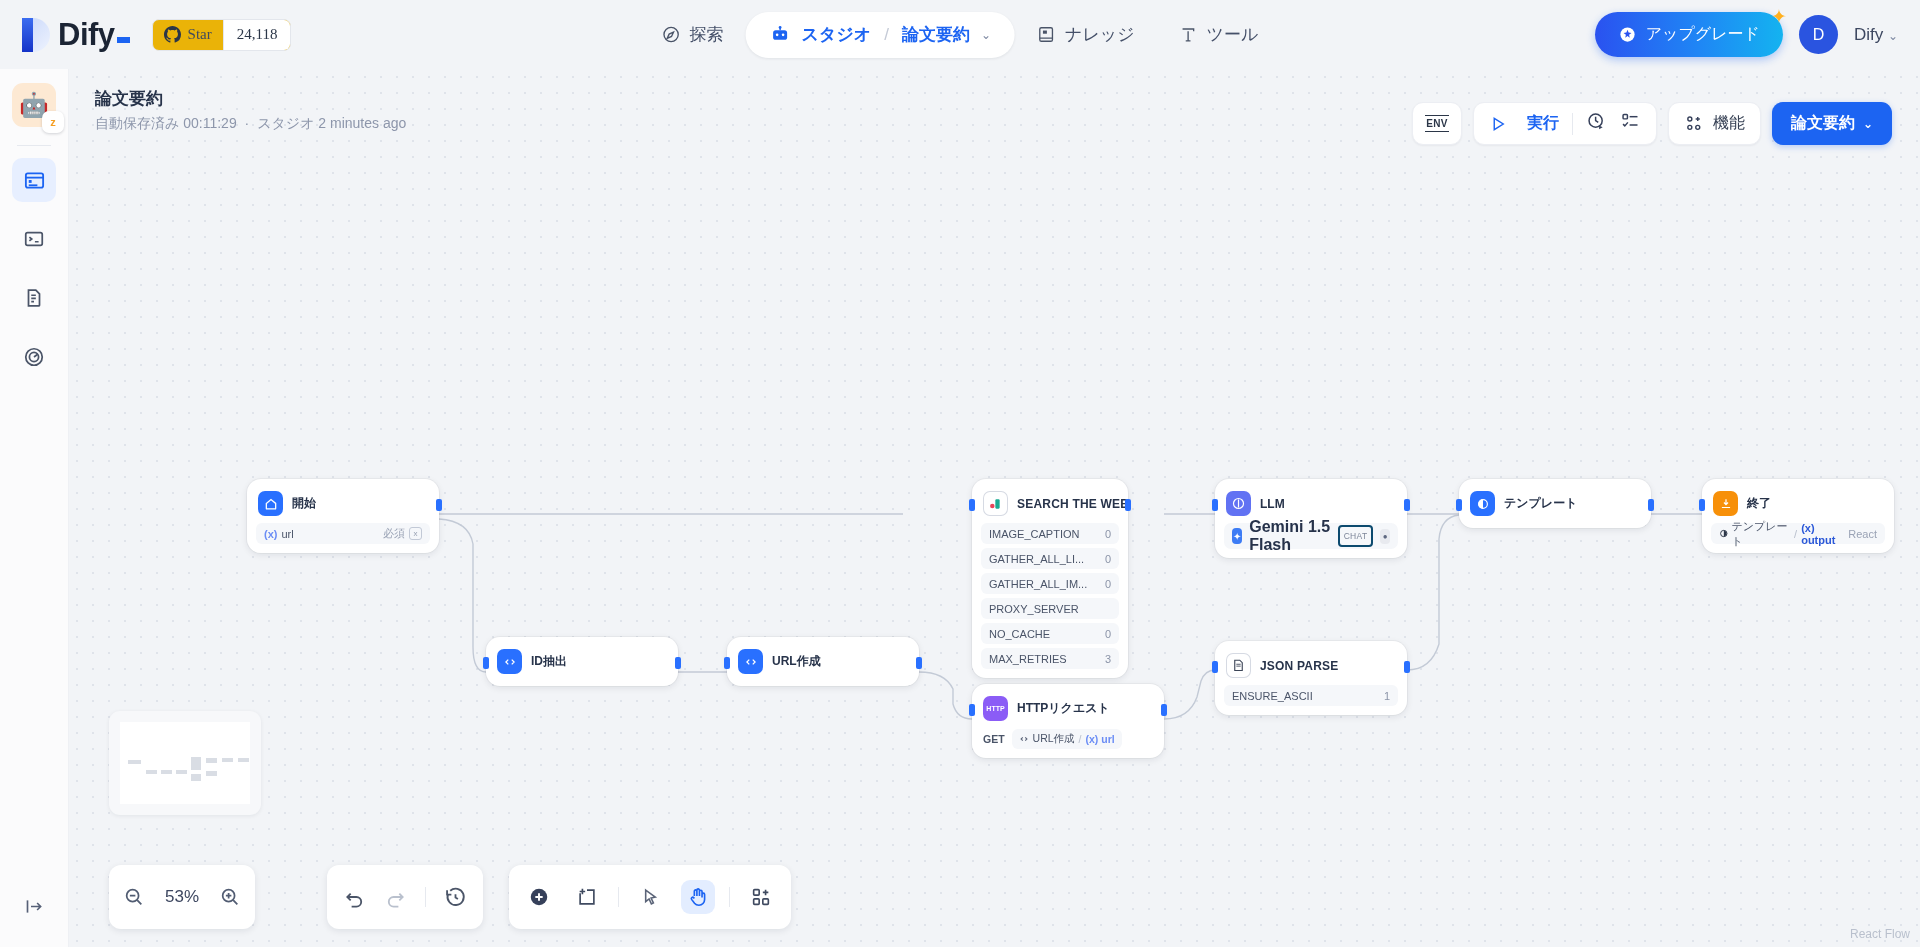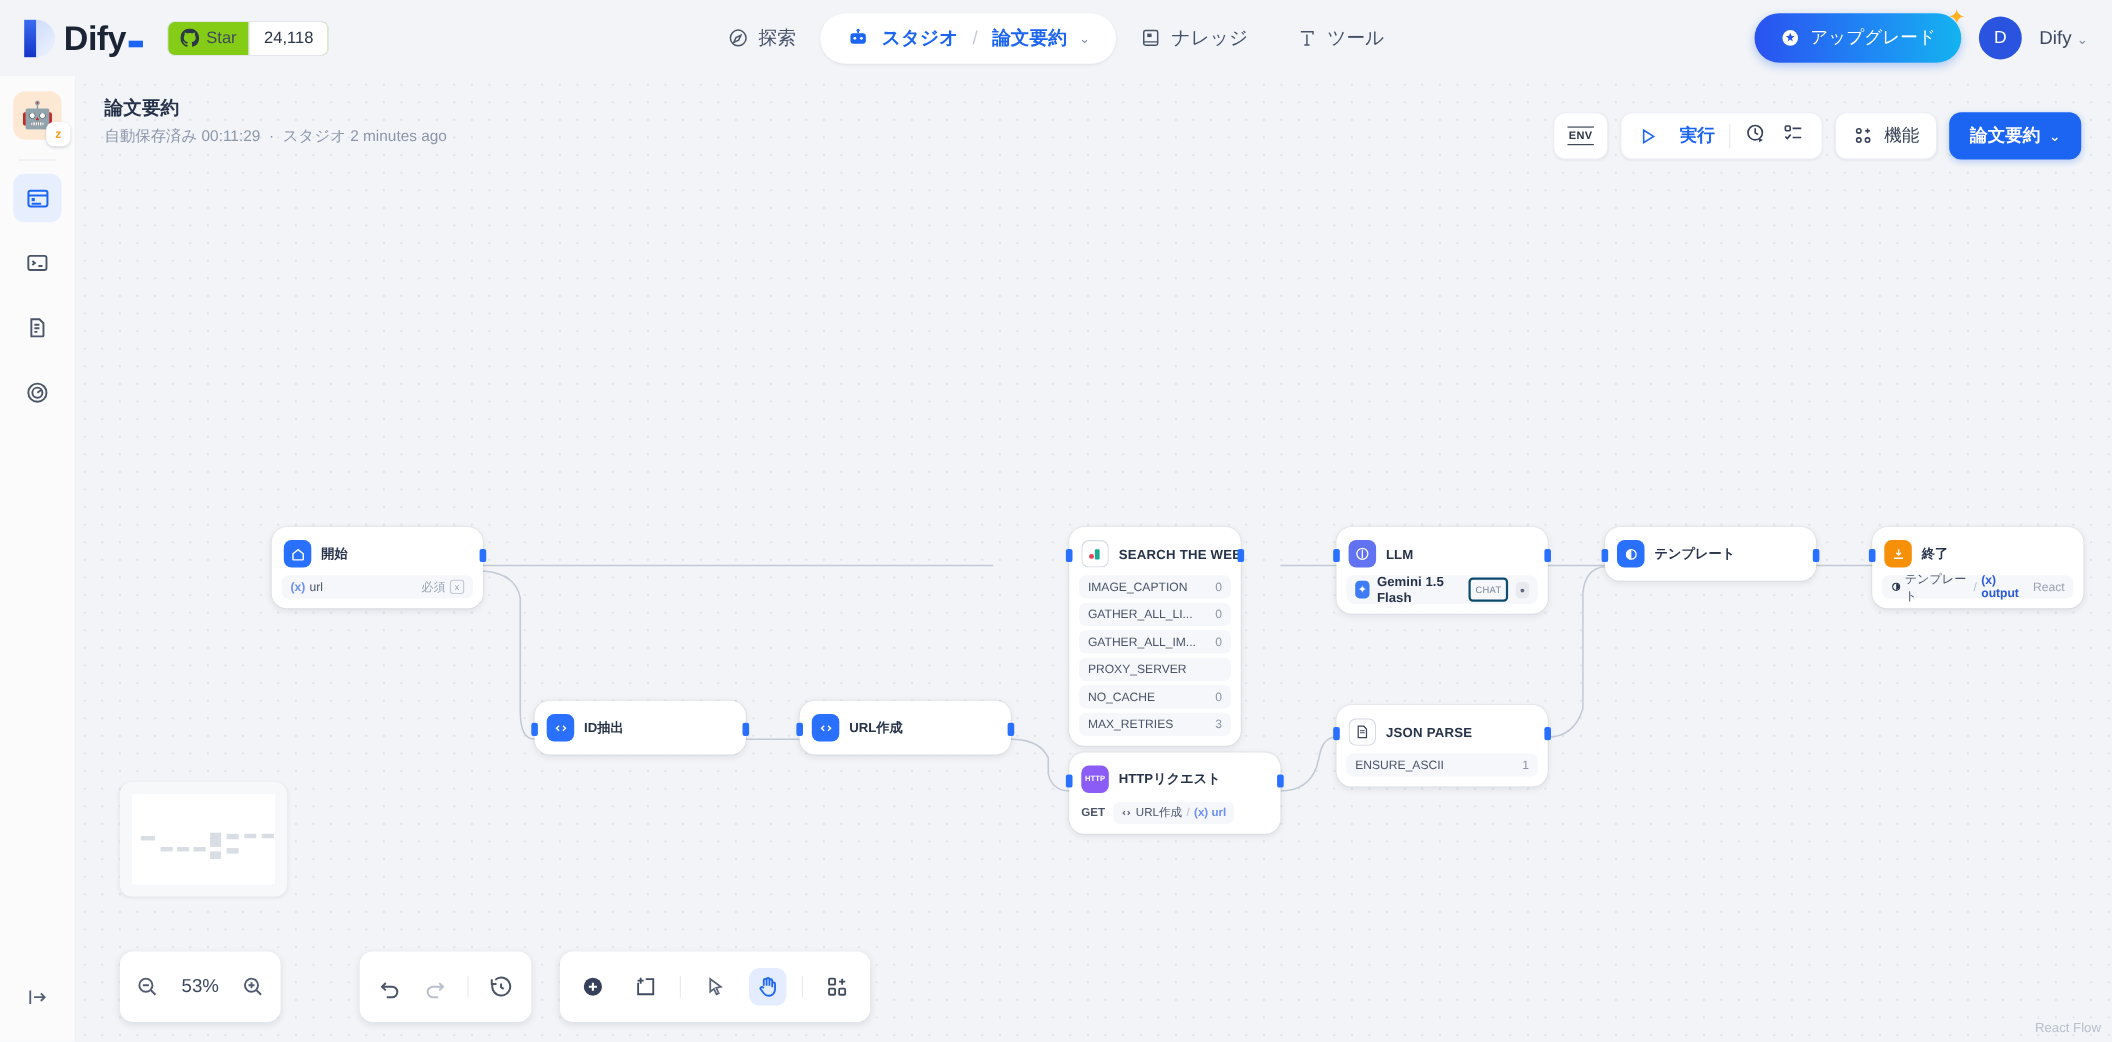--- a/index.html
+++ b/index.html
@@ -31,21 +31,22 @@
     font-size: 31px; font-weight: 700; color: #1b2434;
     letter-spacing: -0.5px; position: relative;
   }
   .logo-underscore {
     display:inline-block; width: 13px; height: 6px; background:#1c64f2;
     margin-left: 2px; vertical-align: 2px;
   }
   .star-pill {
     display: flex; align-items: center; height: 32px; margin-left: 22px;
     border: 1px solid #e3e6ec; border-radius: 7px; overflow: hidden;
-    background: #84cc16;
+    background: #eab308;
+    font-family: Liberation Serif, serif;
   }
   .star-pill .left {
     display: flex; align-items: center; gap: 7px; padding: 0 11px; height: 100%;
     font-size: 15px; color: #404a5e;
   }
   .star-pill .count {
     padding: 0 13px; height: 100%; display: flex; align-items: center;
     background: #fff; border-left: 1px solid #e3e6ec;
     font-size: 15px; color: #2b3648;
   }
@@ -193,21 +194,21 @@
   }
   .model-row {
     display: flex; align-items: center; gap: 7px; background: #f5f7fa;
     border-radius: 7px; height: 26px; padding: 0 8px; margin-top: 4px;
   }
   .model-ico {
     width: 16px; height: 16px; border-radius: 4px; background: #3d7cf5;
     display: flex; align-items: center; justify-content: center;
     color: #fff; font-size: 10px;
   }
-  .model-name { font-size: 12px; font-weight: 700; color: #26324a; }
+  .model-name { font-size: 16px; font-weight: 700; color: #26324a; }
   .tag {
     font-size: 8.5px; color: #7d8699; border: 2px solid #0c4a6e;
     border-radius: 4px; padding: 4px 4px; letter-spacing: .3px;
   }
   .eye {
     width: 15px; height: 15px; border-radius: 4px; background: #e8eaef;
     display: flex; align-items: center; justify-content: center;
     font-size: 8px; color: #5e6880;
   }
   .get-row { display: flex; align-items: center; gap: 7px; margin-top: 5px; padding: 0 2px; }

